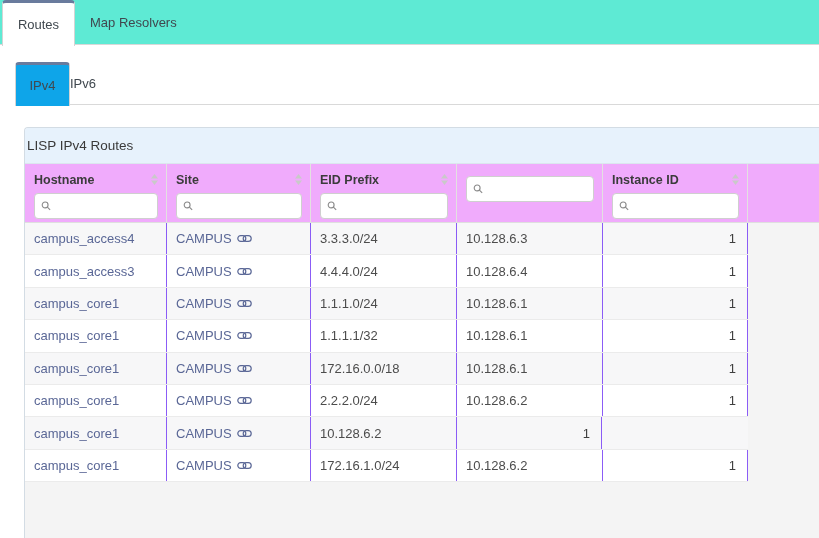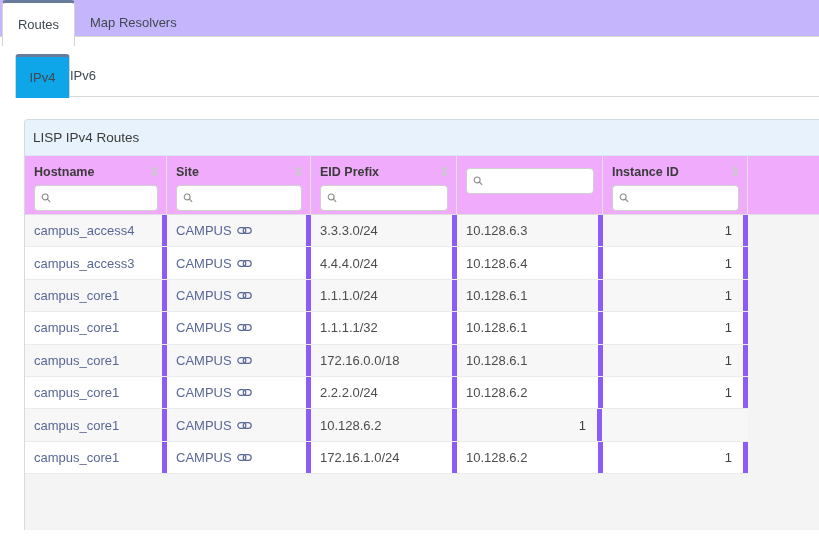--- a/index.html
+++ b/index.html
@@ -5,22 +5,22 @@
   * { box-sizing: border-box; margin: 0; padding: 0; }
   html, body {
     width: 819px; height: 538px; overflow: hidden;
     background: #ffffff;
     font-family: "Liberation Sans", sans-serif;
   }
 
   
   .topbar {
     position: relative;
-    height: 37px;
-    background: #c4b5fd;
+    height: 45px;
+    background: #5eead4;
     border-bottom: 1px solid #d8d8d8;
   }
   .tab-active {
     position: absolute; left: 2px; top: 0;
     width: 73px; height: 46px;
     background: #ffffff;
     border: 1px solid #d4d4d4; border-bottom: none;
     border-top: 3px solid #697b9d;
     border-radius: 4px 4px 0 0;
     display: flex; align-items: center; justify-content: center;
@@ -68,21 +68,21 @@
     border: 1px solid #d3dce4;
     border-right: none; border-bottom: none;
     border-radius: 4px 0 0 0;
     overflow: hidden;
   }
   .panel-header {
     height: 36px;
     background: #e7f2fc;
     border-bottom: 1px solid #dce6ef;
     display: flex; align-items: center;
-    padding-left: 8px;
+    padding-left: 2px;
     font-size: 13.5px; color: #3a3a3a;
   }
 
   
   .thead {
     display: flex;
     height: 59px;
     background: #f0abfc;
     border-bottom: 1px solid #dfdfdf;
   }
@@ -119,21 +119,21 @@
     height: 32.4px;
     border-bottom: 1px solid #ebebeb;
   }
   .tr:nth-child(odd) { background: #f7f7f8; }
   .tr:nth-child(even) { background: #ffffff; }
   .td {
     height: 100%;
     display: flex; align-items: center;
     padding-left: 9px;
     font-size: 13px; color: #4c4c4c;
-    border-right: 5px solid #8b5cf6;
+    border-right: 1px solid #8b5cf6;
     white-space: nowrap; overflow: hidden;
   }
   .td.c5 { justify-content: flex-end; padding-left: 0; padding-right: 11px; color: #3f3f3f; }
   a.cell-link {
     color: #5a6796; text-decoration: none; font-size: 13px;
     display: flex; align-items: center; cursor: pointer;
   }
   .chain { margin-left: 5px; flex: 0 0 auto; }
 </style>
 </head>

